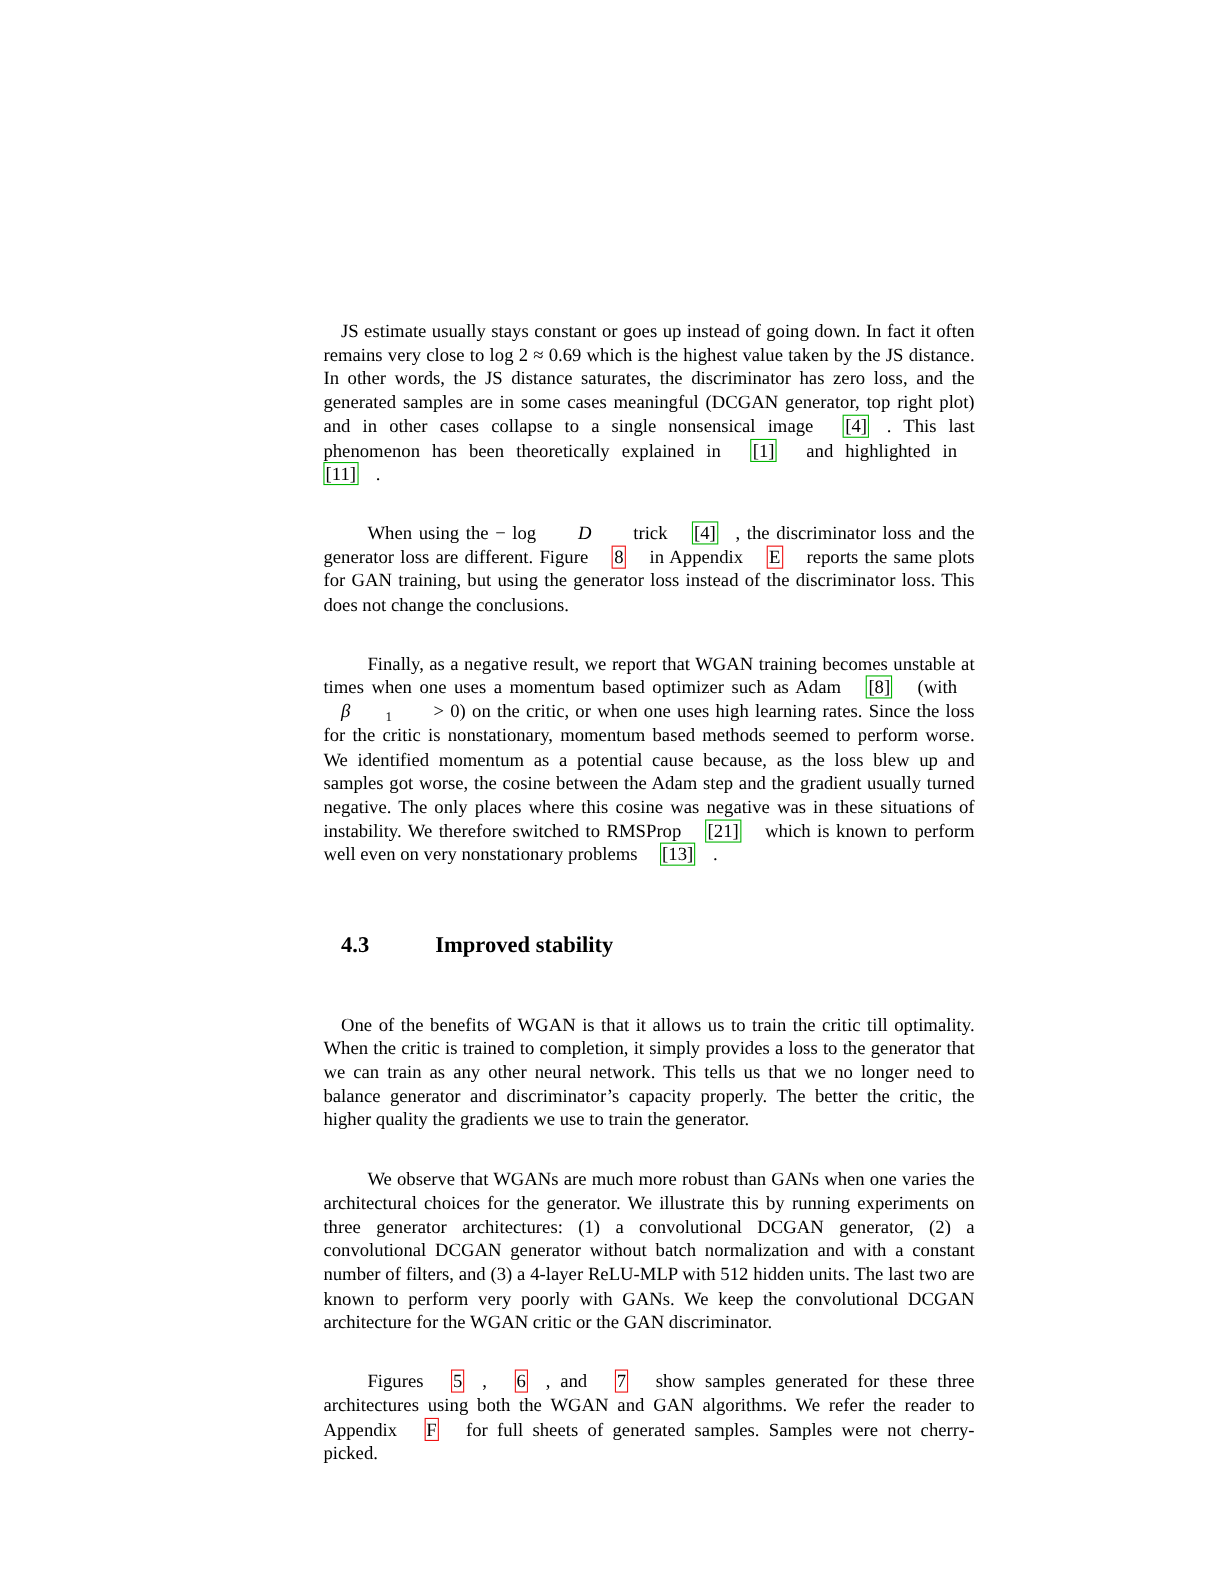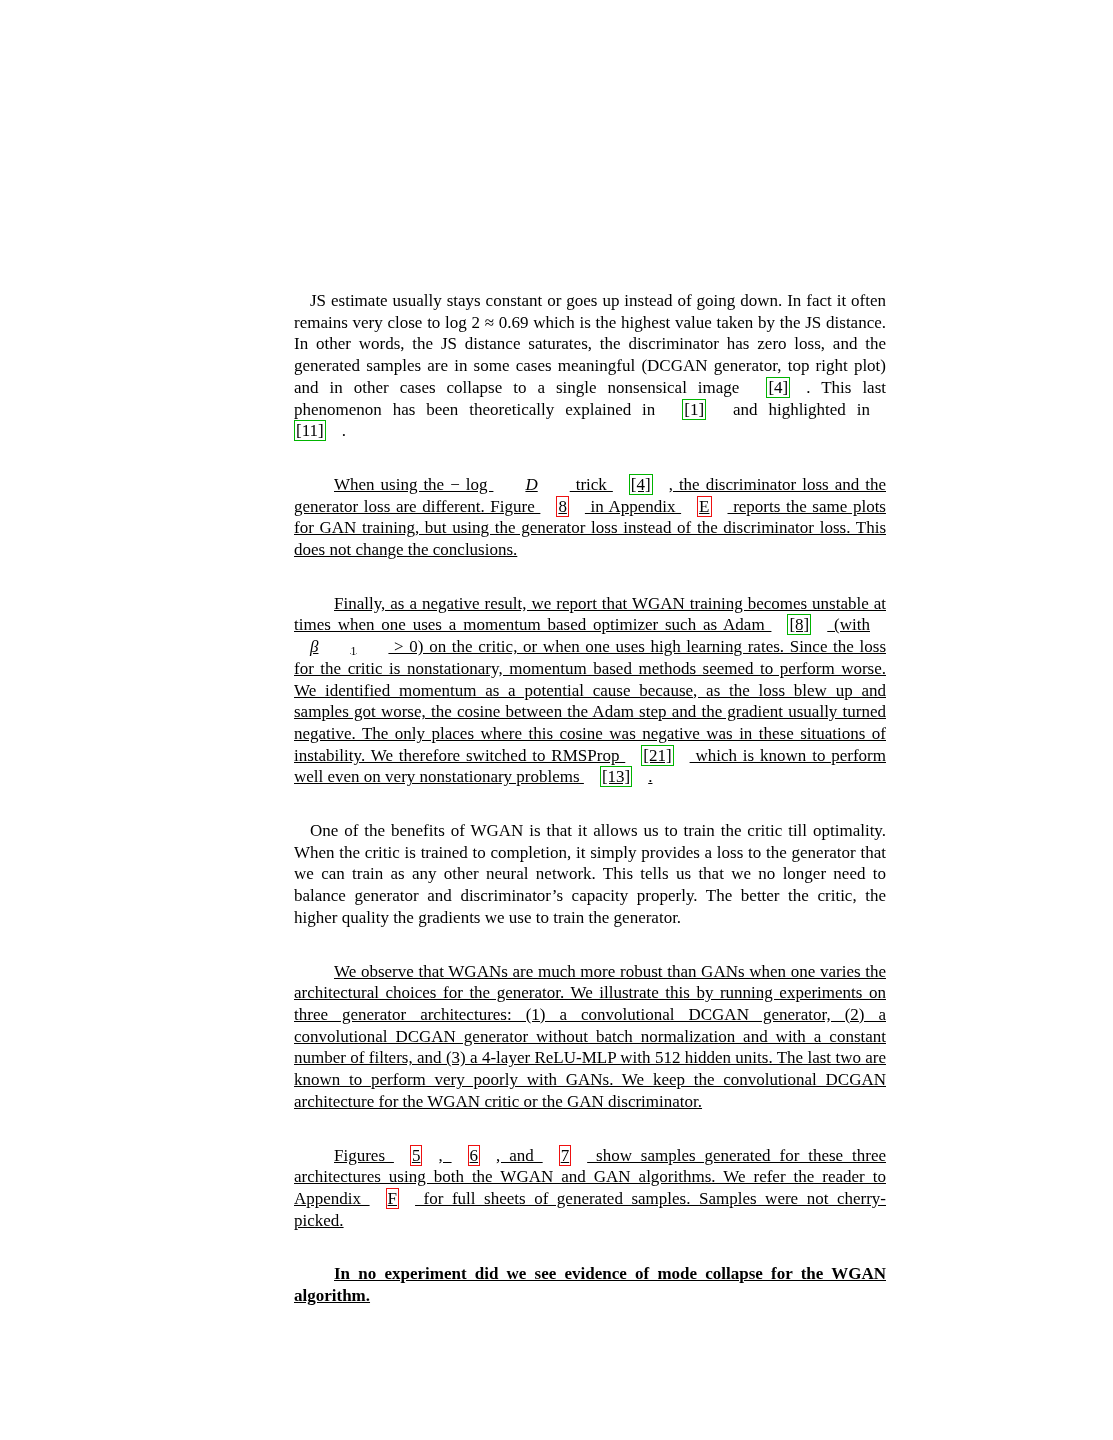--- a/index.html
+++ b/index.html
@@ -17,21 +17,21 @@
   .content {
     position: absolute;
     left: 230px;
     top: 226px;
     width: 656px;
     text-align: justify;
     font-size: 17px;
     line-height: 21.7px;
   }
   .para { margin: 0; }
-  .para.indent { text-indent: 24px; text-decoration: underline; }
+  .para.indent { text-indent: 24px; }
   .seg-i { font-style: italic; }
   .seg-b { font-weight: bold; }
   .seg-sub { font-size: 70%; vertical-align: -0.25em; line-height: 0; }
   .link-cite, .link-ref {
     border: 1.2px solid;
     padding: 0 1px;
     cursor: pointer;
     color: #000;
     text-decoration: none;
   }
@@ -54,18 +54,18 @@
   }
 </style>
 </head>
 <body>
 
 <div class="page">
   <main class="content">
       <p class="para"><span>JS estimate usually stays constant or goes up instead of going down.  In fact it often remains very close to log 2 ≈ 0.69 which is the highest value taken by the JS distance. In other words, the JS distance saturates, the discriminator has zero loss, and the generated samples are in some cases meaningful (DCGAN generator, top right plot) and in other cases collapse to a single nonsensical image </span><span class="link-cite" style="border-color: rgb(0, 180, 0);">[4]</span><span>.  This last phenomenon has been theoretically explained in </span><span class="link-cite" style="border-color: rgb(0, 180, 0);">[1]</span><span> and highlighted in </span><span class="link-cite" style="border-color: rgb(0, 180, 0);">[11]</span><span>.</span></p>
       <p class="para indent"><span>When using the − log </span><span class="seg-i">D</span><span> trick </span><span class="link-cite" style="border-color: rgb(0, 180, 0);">[4]</span><span>, the discriminator loss and the generator loss are different.  Figure </span><span class="link-ref" style="border-color: rgb(238, 17, 17);">8</span><span> in Appendix </span><span class="link-ref" style="border-color: rgb(238, 17, 17);">E</span><span> reports the same plots for GAN training, but using the generator loss instead of the discriminator loss.  This does not change the conclusions.</span></p>
       <p class="para indent"><span>Finally, as a negative result, we report that WGAN training becomes unstable at times when one uses a momentum based optimizer such as Adam </span><span class="link-cite" style="border-color: rgb(0, 180, 0);">[8]</span><span> (with </span><span class="seg-i">β</span><span class="seg-sub">1</span><span> &gt; 0) on the critic, or when one uses high learning rates.  Since the loss for the critic is nonstationary, momentum based methods seemed to perform worse.  We identified momentum as a potential cause because, as the loss blew up and samples got worse, the cosine between the Adam step and the gradient usually turned negative.  The only places where this cosine was negative was in these situations of instability.  We therefore switched to RMSProp </span><span class="link-cite" style="border-color: rgb(0, 180, 0);">[21]</span><span> which is known to perform well even on very nonstationary problems </span><span class="link-cite" style="border-color: rgb(0, 180, 0);">[13]</span><span>.</span></p>
+      <h2 class="section-heading"><span class="h-num">4.3</span><span>Improved stability</span></h2>
       <p class="para"><span>One of the benefits of WGAN is that it allows us to train the critic till optimality. When the critic is trained to completion, it simply provides a loss to the generator that we can train as any other neural network.  This tells us that we no longer need to balance generator and discriminator’s capacity properly.  The better the critic, the higher quality the gradients we use to train the generator.</span></p>
       <p class="para indent"><span>We observe that WGANs are much more robust than GANs when one varies the architectural choices for the generator.  We illustrate this by running experiments on three generator architectures: (1) a convolutional DCGAN generator, (2) a convolutional DCGAN generator without batch normalization and with a constant number of filters, and (3) a 4-layer ReLU-MLP with 512 hidden units.  The last two are known to perform very poorly with GANs.  We keep the convolutional DCGAN architecture for the WGAN critic or the GAN discriminator.</span></p>
       <p class="para indent"><span>Figures </span><span class="link-ref" style="border-color: rgb(238, 17, 17);">5</span><span>, </span><span class="link-ref" style="border-color: rgb(238, 17, 17);">6</span><span>, and </span><span class="link-ref" style="border-color: rgb(238, 17, 17);">7</span><span> show samples generated for these three architectures using both the WGAN and GAN algorithms.  We refer the reader to Appendix </span><span class="link-ref" style="border-color: rgb(238, 17, 17);">F</span><span> for full sheets of generated samples.  Samples were not cherry-picked.</span></p>
-      <p class="para indent"><span class="seg-b">In no experiment did we see evidence of mode collapse for the WGAN algorithm.</span></p>
     </main>
 </div>
 
 </body></html>

